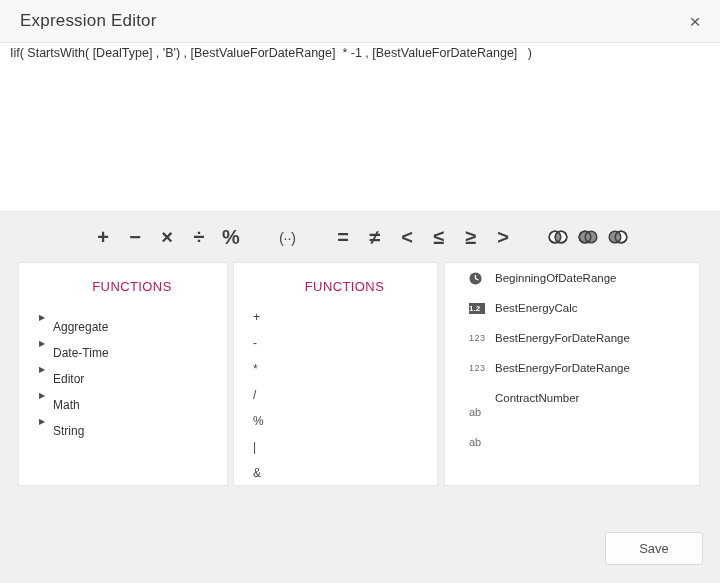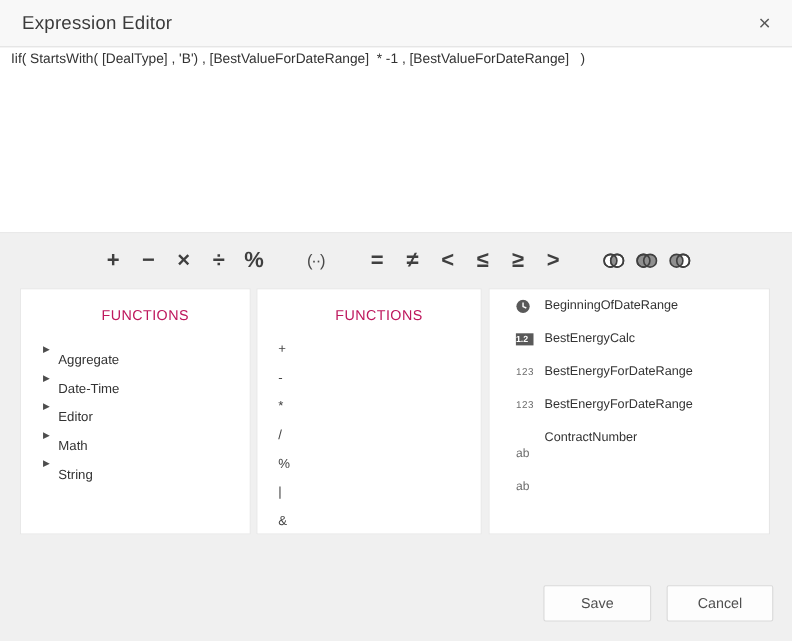--- a/index.html
+++ b/index.html
@@ -210,17 +210,16 @@
               <span class="fld-icon">
                 <span class="icon-text str">ab</span>
               </span>
             </div>
           </div>
       </div>
     </div>
 
     <div class="footer">
       <button class="btn">Save</button>
-      <button class="btn">Cancel</button>
     </div>
 
   </div>
 </div>
 
 </body></html>

